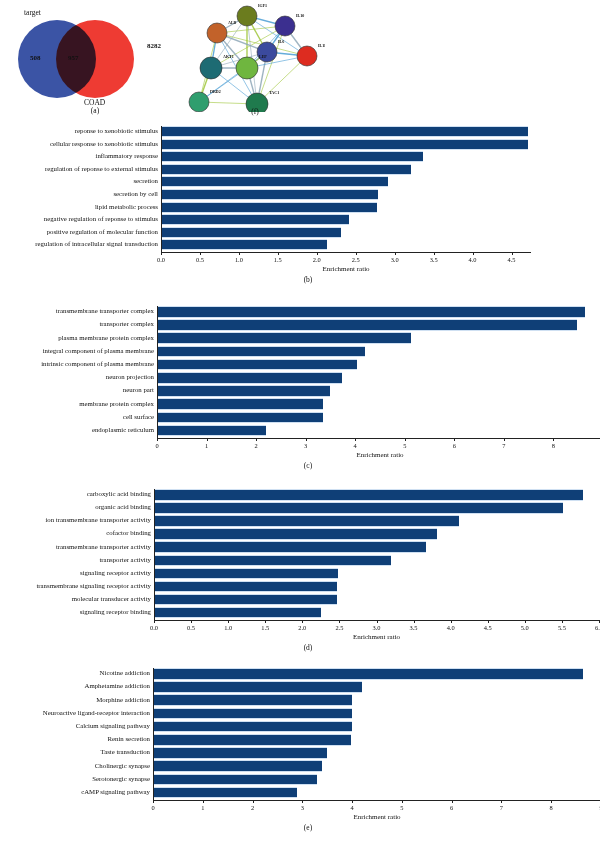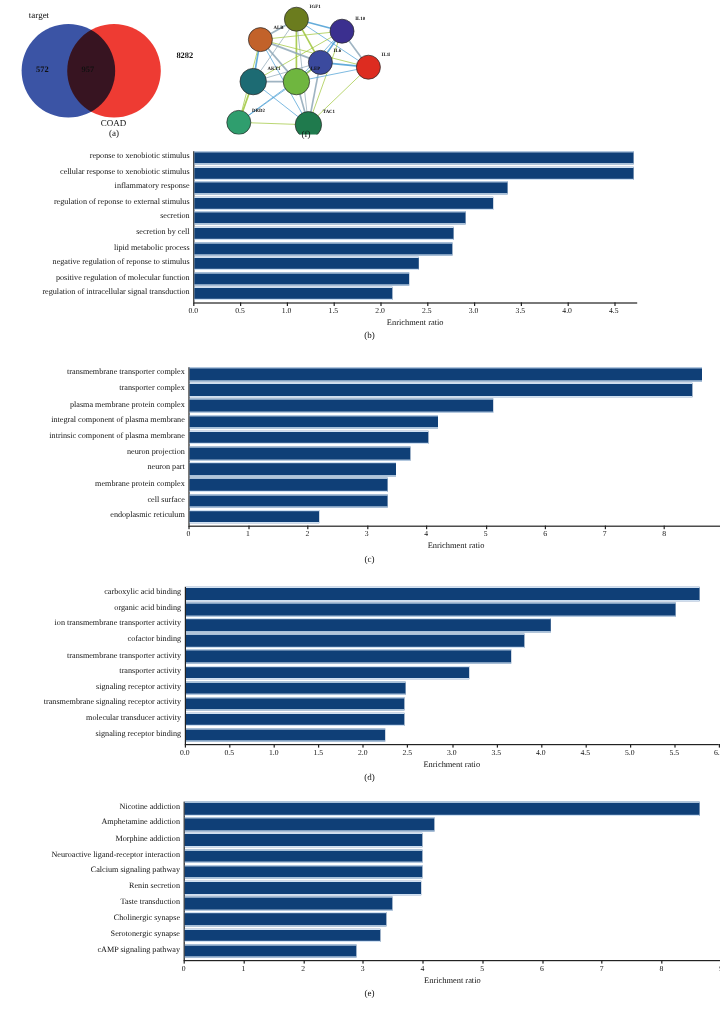--- a/index.html
+++ b/index.html
@@ -55,21 +55,21 @@
 <body>
 
 <div class="page">
 
   <div id="panel-a">
     <div class="venn-wrap">
       <div class="venn-circle venn-left"></div>
       <div class="venn-circle venn-right"></div>
       <div class="venn-lbl target">target</div>
       <div class="venn-lbl coad">COAD</div>
-      <div class="venn-num left">572</div>
+      <div class="venn-num left">508</div>
       <div class="venn-num mid">957</div>
       <div class="venn-num right">8282</div>
     </div>
     <div class="panel-cap" style="top:106px;">(a)</div>
   </div>
 
   <div id="panel-f">
     <svg id="ppi-svg" width="140" height="112" viewBox="0 0 140 112">
         <line x1="62" y1="16" x2="100" y2="26" stroke="#4a9ed4" stroke-width="1.4" opacity="0.85"></line>
         <line x1="62" y1="16" x2="32" y2="33" stroke="#8fa8b8" stroke-width="1.4" opacity="0.85"></line>

